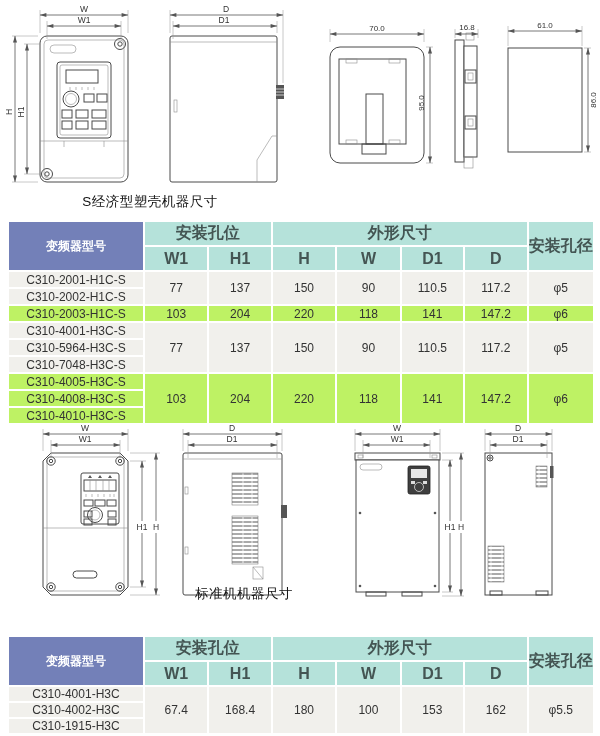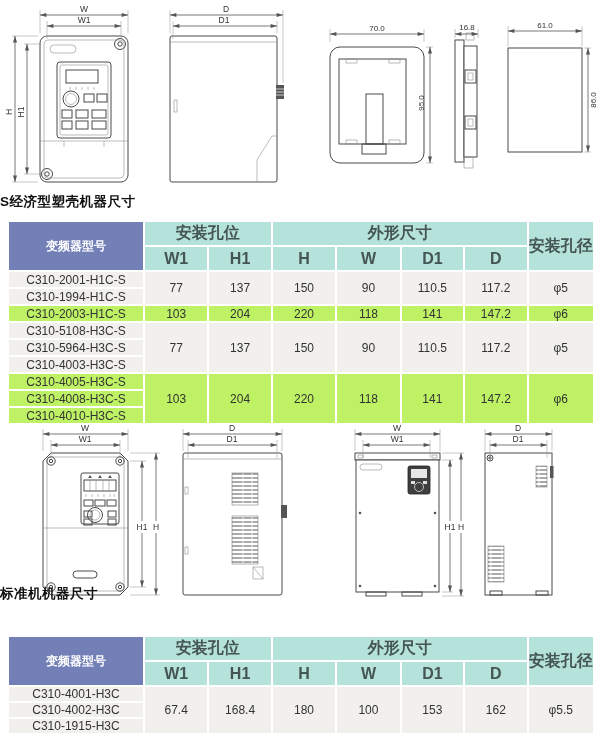--- a/index.html
+++ b/index.html
@@ -1,20 +1,20 @@
 <!DOCTYPE html>
 <html><head>
 <meta charset="utf-8">
 <style>
   *{margin:0;padding:0;box-sizing:border-box}
   html,body{width:600px;height:736px;background:#fff;overflow:hidden;
     font-family:"Liberation Sans","DejaVu Sans",sans-serif;}
   #page{position:relative;width:600px;height:736px;background:#fff}
   svg{position:absolute;overflow:visible}
-  .caption{position:absolute;font-weight:bold;font-size:13.5px;color:#101010;letter-spacing:.5px}
+  .caption{position:absolute;text-align:center;font-weight:normal;font-size:13.5px;color:#101010;letter-spacing:.5px}
   
   .ln{fill:none;stroke:#4a4a4a;stroke-width:1}
   .lnb{fill:#fff;stroke:#4a4a4a;stroke-width:1}
   .ln2{fill:none;stroke:#8d8d8d;stroke-width:.6}
   .dk{fill:#555;stroke:none}
   .dim{stroke:#555;stroke-width:.8;fill:none}
   .ext{stroke:#9a9a9a;stroke-width:.55;fill:none}
   .dimtxt{fill:#333;font-size:8.5px;text-anchor:middle}
   .dimtxt.sm{font-size:8px}
   .vent{stroke:#666;stroke-width:.5}
@@ -198,47 +198,47 @@
           <td class="model">C310-2001-H1C-S</td>
           <td class="val" rowspan="2">77</td>
           <td class="val" rowspan="2">137</td>
           <td class="val" rowspan="2">150</td>
           <td class="val" rowspan="2">90</td>
           <td class="val" rowspan="2">110.5</td>
           <td class="val" rowspan="2">117.2</td>
           <td class="val" rowspan="2">φ5</td>
         </tr>
         <tr>
-          <td class="model">C310-1994-H1C-S</td>
+          <td class="model">C310-2002-H1C-S</td>
         </tr>
         <tr>
           <td class="model hl">C310-2003-H1C-S</td>
           <td class="val hl" rowspan="1">103</td>
           <td class="val hl" rowspan="1">204</td>
           <td class="val hl" rowspan="1">220</td>
           <td class="val hl" rowspan="1">118</td>
           <td class="val hl" rowspan="1">141</td>
           <td class="val hl" rowspan="1">147.2</td>
           <td class="val hl" rowspan="1">φ6</td>
         </tr>
         <tr>
-          <td class="model">C310-5108-H3C-S</td>
+          <td class="model">C310-4001-H3C-S</td>
           <td class="val" rowspan="3">77</td>
           <td class="val" rowspan="3">137</td>
           <td class="val" rowspan="3">150</td>
           <td class="val" rowspan="3">90</td>
           <td class="val" rowspan="3">110.5</td>
           <td class="val" rowspan="3">117.2</td>
           <td class="val" rowspan="3">φ5</td>
         </tr>
         <tr>
           <td class="model">C310-5964-H3C-S</td>
         </tr>
         <tr>
-          <td class="model">C310-4003-H3C-S</td>
+          <td class="model">C310-7048-H3C-S</td>
         </tr>
         <tr>
           <td class="model hl">C310-4005-H3C-S</td>
           <td class="val hl" rowspan="3">103</td>
           <td class="val hl" rowspan="3">204</td>
           <td class="val hl" rowspan="3">220</td>
           <td class="val hl" rowspan="3">118</td>
           <td class="val hl" rowspan="3">141</td>
           <td class="val hl" rowspan="3">147.2</td>
           <td class="val hl" rowspan="3">φ6</td>

